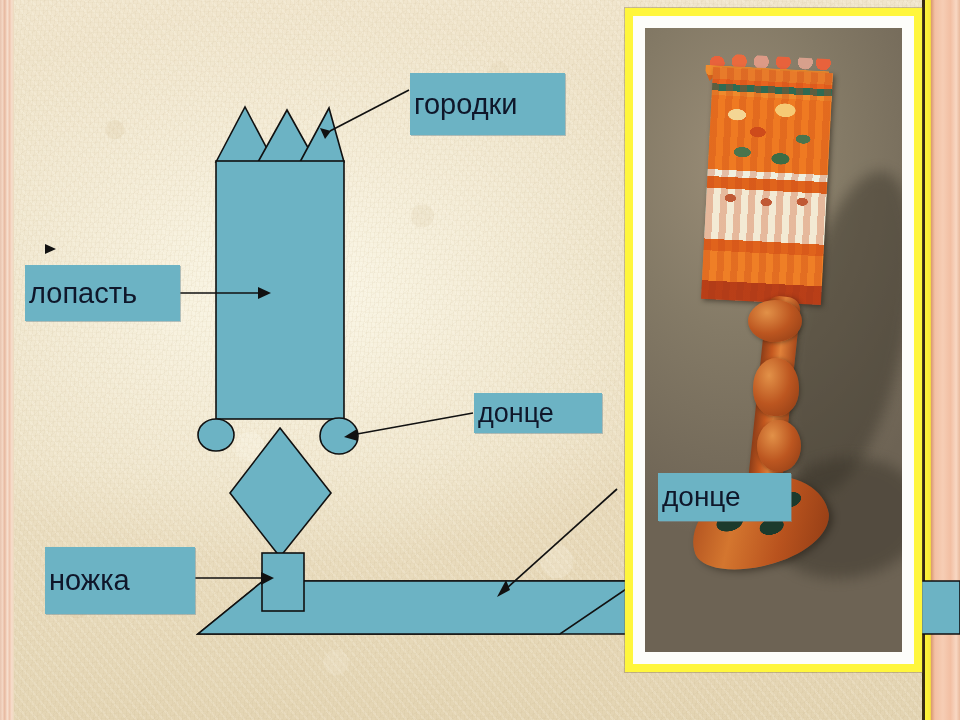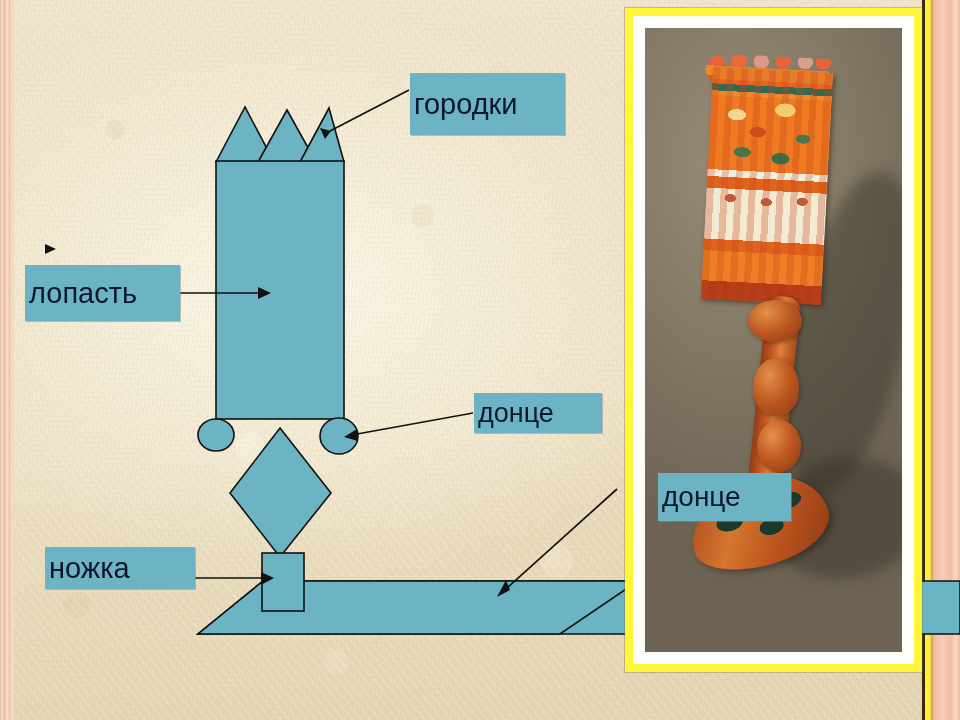--- a/index.html
+++ b/index.html
@@ -95,21 +95,21 @@
     display: flex;
     align-items: center;
     padding-left: 4px;
     white-space: nowrap;
     box-shadow: 1px 1px 0 rgba(120,150,158,0.55);
   }
   #label-gorodki  { left: 410px; top: 73px;  width: 155px; height: 62px; }
   #label-lopast   { left: 25px;  top: 265px; width: 155px; height: 56px; }
   #label-sergi    { left: 474px; top: 393px; width: 128px; height: 40px; font-size: 27px; }
   #label-dontse   { left: 618px; top: 473px; width: 133px; height: 48px; font-size: 28px; z-index: 40; margin-left: 40px; }
-  #label-nozhka   { left: 45px;  top: 547px; width: 150px; height: 42px; }
+  #label-nozhka   { left: 45px;  top: 547px; width: 150px; height: 67px; }
 
   
   #diagram-svg {
     position: absolute;
     left: 0; top: 0;
     width: 960px; height: 720px;
     overflow: visible;
   }
   .shape-fill { fill: #6cb3c4; stroke: #111111; stroke-width: 1.6; }
   .leader     { stroke: #111111; stroke-width: 1.7; fill: none; }

